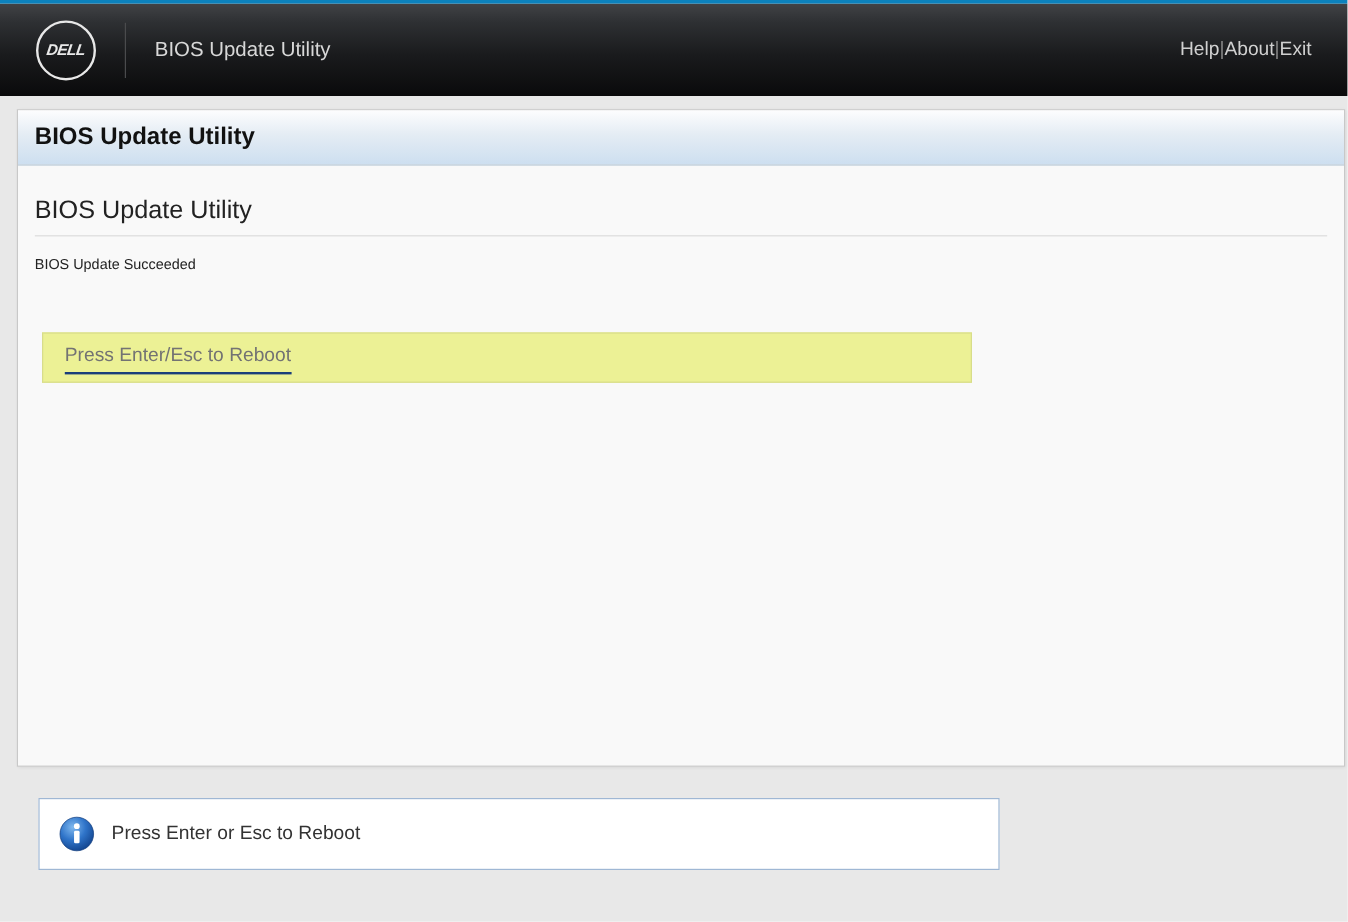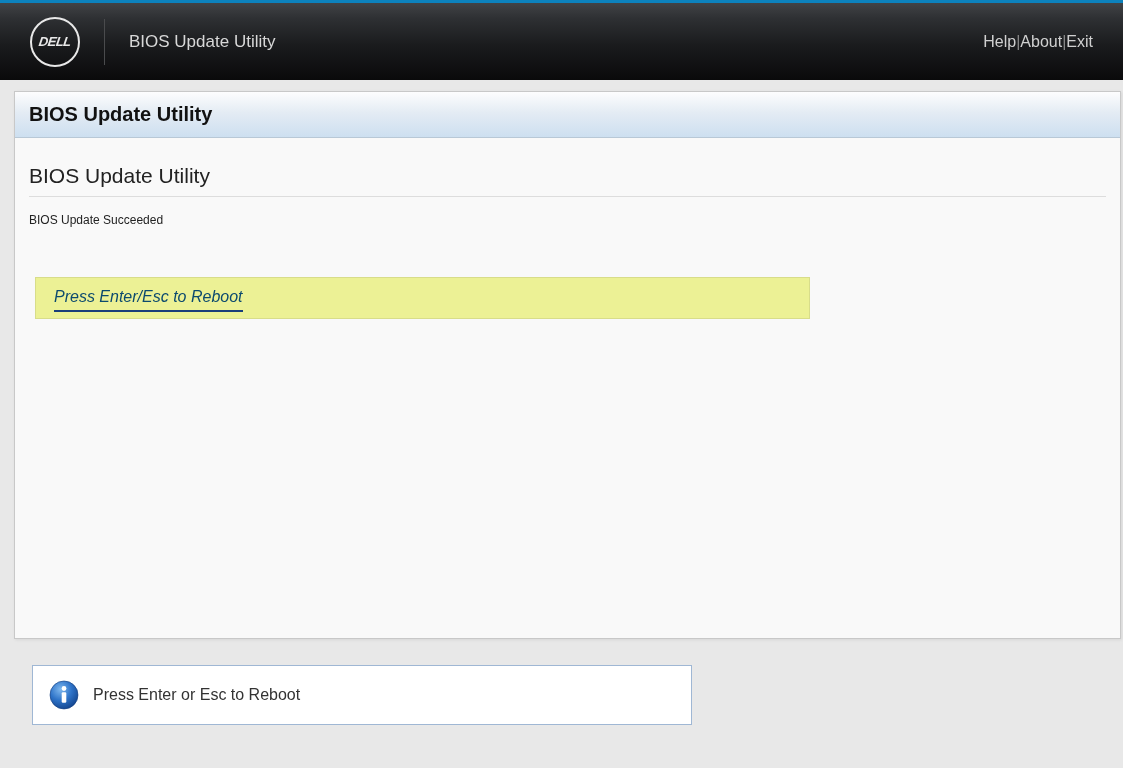--- a/index.html
+++ b/index.html
@@ -108,28 +108,27 @@
     }
     .reboot-bar {
       width: 775px;
       background: #ecf195;
       border: 1px solid #d8dd8a;
       padding: 10px 18px 6px 18px;
       margin-left: 6px;
     }
     .reboot-text {
       font-size: 16px;
-      color: #0c4a6e;
+      color: #737373;
       display: inline-block;
       padding-bottom: 4px;
       border-bottom: 2px solid #1a3e7a;
-      font-style: italic;
     }
     .info-box {
-      width: 660px;
+      width: 801px;
       margin: 26px 0 0 18px;
       border: 1px solid #9fb7d4;
       background: #fff;
       padding: 14px 16px;
       display: flex;
       align-items: center;
       gap: 14px;
     }
     .info-icon {
       width: 30px;

